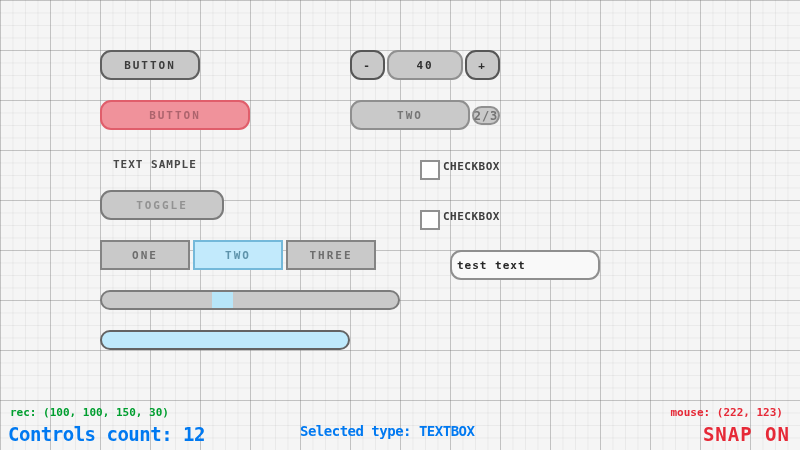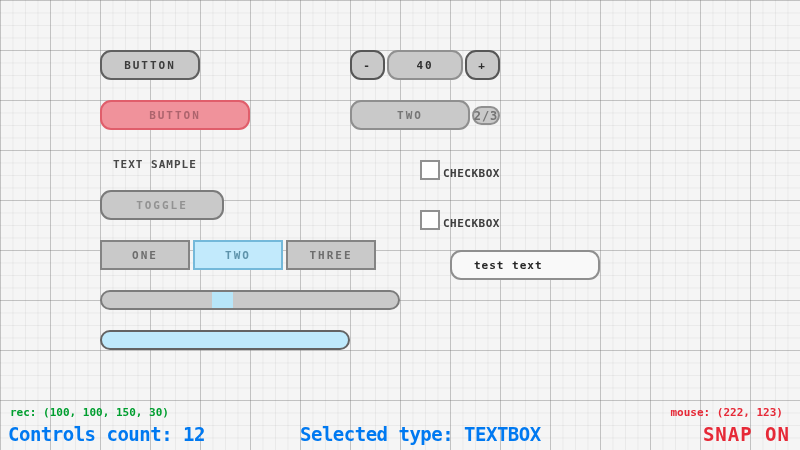--- a/index.html
+++ b/index.html
@@ -33,30 +33,30 @@
   .slider { left:100px; top:290px; width:300px; height:20px; background:#c9c9c9; border:2px solid #7b7b7b; }
   .handle { position:absolute; left:110px; top:0; width:21px; height:16px; background:#b7e6f9; }
   .progress { left:100px; top:330px; width:250px; height:20px; background:#bfeafc; border:2px solid #646464; }
   .spin-btn { width:35px; height:30px; background:#c9c9c9; border:2px solid #565656; color:#2f2f2f; top:50px; }
   .spin-minus { left:350px; }
   .spin-plus  { left:465px; }
   .spin-value { left:387px; top:50px; width:76px; height:30px; background:#c9c9c9; border:2px solid #909090; color:#2f2f2f;text-align:center; }
   .combo { left:350px; top:100px; width:120px; height:30px; background:#c9c9c9; border:2px solid #8f8f8f; color:#757575; }
   .combo-counter { left:472px; top:106px; width:28px; height:19px; background:#c9c9c9; border:2px solid #8f8f8f; color:#757575;
                    font-size:12px; letter-spacing:1px; }
-  .check { position:absolute; left:420px; display:flex; align-items:flex-end; height:20px; }
+  .check { position:absolute; left:420px; display:flex; align-items:flex-start; height:20px; }
   .check .box { box-sizing:border-box; width:20px; height:20px; background:#fdfdfd; border:2px solid #8f8f8f; }
   .check .ck-label { margin-left:3px; font:bold 11px "DejaVu Sans Mono",monospace; letter-spacing:0.5px; color:#3e3e3e; }
   .check1 { top:160px; } .check2 { top:210px; }
   .textbox { left:450px; top:250px; width:150px; height:30px; background:#f9f9f9; border:2px solid #8f8f8f;
-             justify-content:flex-start; padding-left:22px; color:#262626; letter-spacing:1px; font-size:11px; }
+             justify-content:flex-start; padding-left:5px; color:#262626; letter-spacing:1px; font-size:11px; }
   .stat { position:absolute; font-family:"DejaVu Sans Mono",monospace; font-weight:bold; white-space:nowrap; }
   .stat-rec   { left:10px; top:406px; font-size:11px; color:#009e2f; }
   .stat-count { left:8px;  top:423px; font-size:19px; color:#0079f1; letter-spacing:-0.5px; }
-  .stat-type  { left:300px; top:423px; font-size:19px; color:#0079f1; letter-spacing:-0.5px; }
+  .stat-type  { left:300px; top:423px; font-size:14px; color:#0079f1; letter-spacing:-0.5px; }
   .stat-mouse { right:17px; top:406px; font-size:11px; color:#e62937; }
   .stat-snap  { right:10px; top:423px; font-size:19px; color:#e62937; letter-spacing:1px; }
 </style>
 </head>
 <body>
 
 <div class="stage">
 
   <div class="ctl btn1">BUTTON</div>
 

